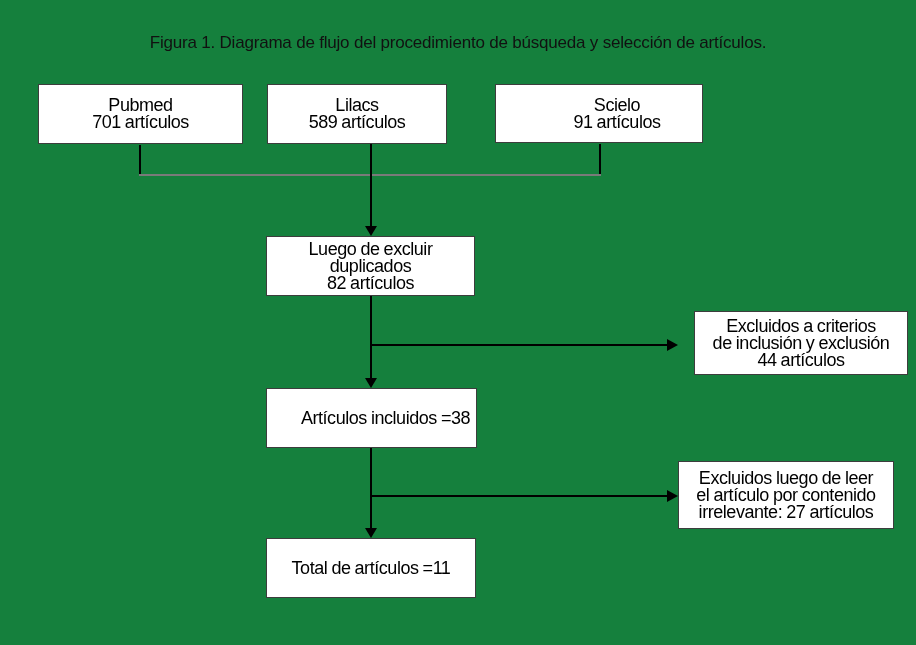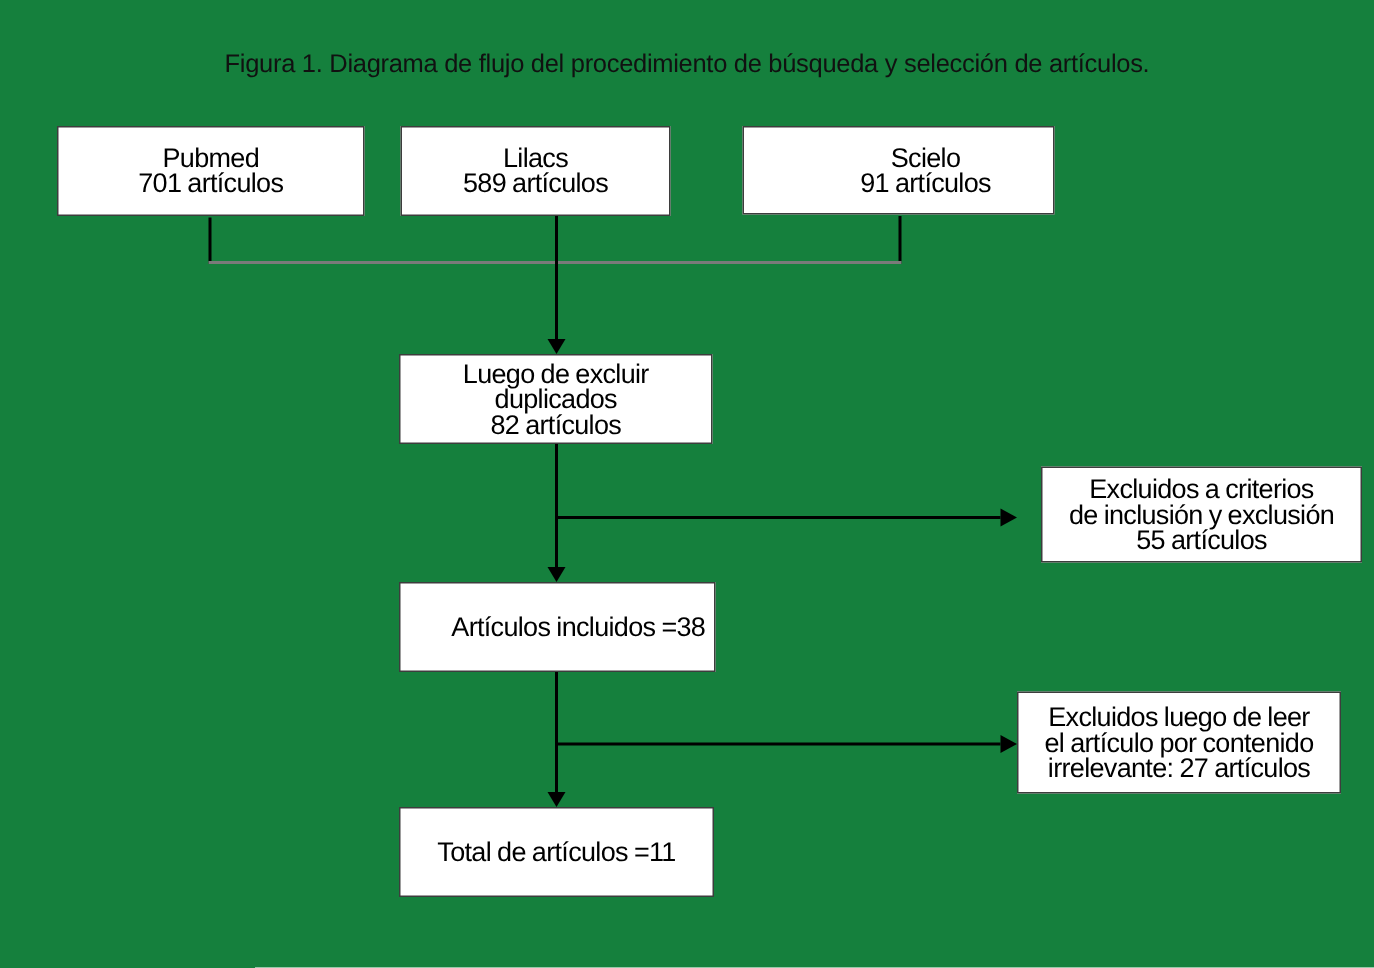--- a/index.html
+++ b/index.html
@@ -84,21 +84,21 @@
   </div>
 
   <div class="line l-dedup-v"></div>
   <div class="arr-down a-d2"></div>
   <div class="line l-branch1"></div>
   <div class="arr-right a-r1"></div>
 
   <div class="box b-excl1">
     <div>Excluidos a criterios</div>
     <div>de inclusión y exclusión</div>
-    <div>55 artículos</div>
+    <div>44 artículos</div>
   </div>
 
   <div class="box b-incl">
     <div>Artículos incluidos =38</div>
   </div>
 
   <div class="line l-incl-v"></div>
   <div class="arr-down a-d3"></div>
   <div class="line l-branch2"></div>
   <div class="arr-right a-r2"></div>

